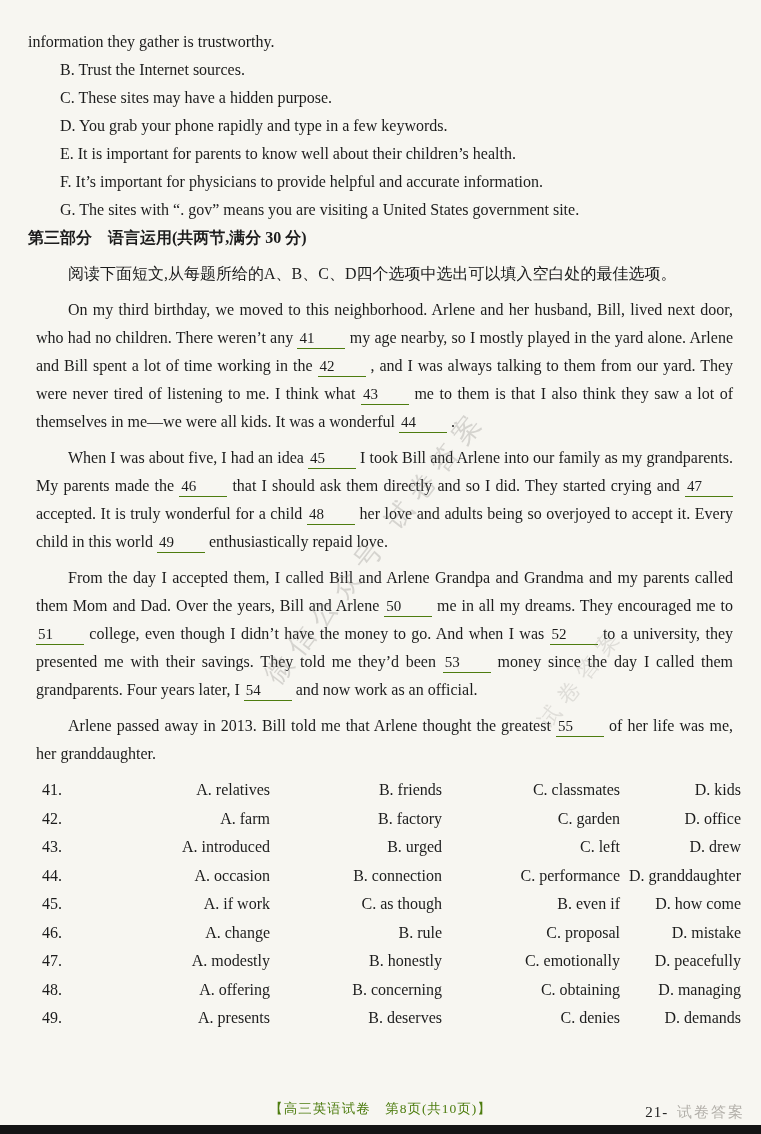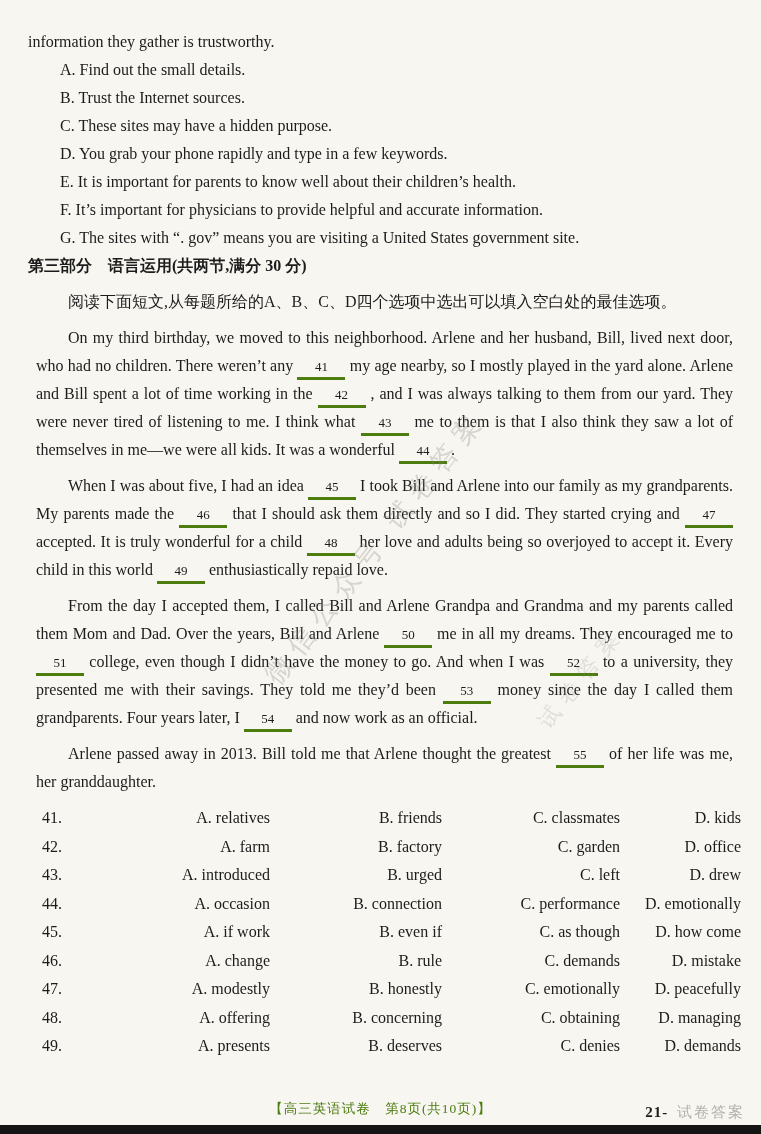--- a/index.html
+++ b/index.html
@@ -9,56 +9,55 @@
     font-family:"Liberation Serif","DejaVu Serif",serif;
     color:#1c1c1c; overflow:hidden;
   }
   .content { padding:28px 20px 0 28px; font-size:16px; line-height:28px; }
   .line { white-space:nowrap; }
   .opt-line { padding-left:32px; }
   .hdr { font-weight:bold;font-family:Liberation Serif, serif; }
   p.cloze { margin:8px; text-indent:2em; text-align:justify; }
   .blank {
     display:inline-block; min-width:44px; padding:0 2px;
-    border-bottom:3px solid #4d7c0f; text-align:center;
-    text-indent:0; line-height:20px; font-size:13px;
+    border-bottom:1px solid #4d7c0f; text-align:left;
+    text-indent:0; line-height:20px; font-size:15px;
   }
   .qtable { margin-top:2px; }
   .qrow { display:grid; grid-template-columns:34px 208px 172px 178px auto; line-height:28.5px;text-align:right; }
   .qrow div { white-space:nowrap; }
   .footer {
     position:absolute; bottom:16px; left:0; width:100%;
     text-align:center; font-size:13.5px; color:#4d7c0f; letter-spacing:1px;
   }
   .watermark {
     position:absolute; color:rgba(135,133,128,0.30);
     font-size:27px; letter-spacing:9px; white-space:nowrap;
     transform:rotate(-52deg); transform-origin:left bottom;
     pointer-events:none; user-select:none;
   }
   .wm1 { left:285px; top:655px; }
   .wm2 { left:555px; top:705px; font-size:22px; color:rgba(140,138,132,0.22); }
   .corner { position:absolute; right:16px; bottom:12px; font-size:15px; white-space:nowrap; }
-  .corner-dark { color:#1d1d1d; font-weight:bold; letter-spacing:1px; }
+  .corner-dark { color:#1d1d1d; font-weight:normal; letter-spacing:1px; }
   .corner-gray { color:#b3b0aa; margin-left:5px; letter-spacing:2px; }
   .bottom-bar { position:absolute; bottom:0; left:0; width:100%; height:9px; background:#141414; }
 </style>
 </head>
 <body>
 
 <div class="page">
 
   <div class="watermark wm1">微信公众号 试卷答案</div>
   <div class="watermark wm2">试卷答案</div>
 
   <div class="content">
     <div class="line">information they gather is trustworthy.</div>
 
     <div>
-        <div class="opt-line">A. Find out the small details.</div>
         <div class="opt-line">B. Trust the Internet sources.</div>
         <div class="opt-line">C. These sites may have a hidden purpose.</div>
         <div class="opt-line">D. You grab your phone rapidly and type in a few keywords.</div>
         <div class="opt-line">E. It is important for parents to know well about their children’s health.</div>
         <div class="opt-line">F. It’s important for physicians to provide helpful and accurate information.</div>
         <div class="opt-line">G. The sites with “. gov” means you are visiting a United States government site.</div>
       </div>
 
     <div class="hdr">第三部分　语言运用(共两节,满分 30 分)</div>
 
@@ -91,34 +90,34 @@
           <div>A. introduced</div>
           <div>B. urged</div>
           <div>C. left</div>
           <div>D. drew</div>
         </div>
         <div class="qrow">
           <div>44.</div>
           <div>A. occasion</div>
           <div>B. connection</div>
           <div>C. performance</div>
-          <div>D. emotionally</div>
+          <div>D. granddaughter</div>
         </div>
         <div class="qrow">
           <div>45.</div>
           <div>A. if work</div>
+          <div>C. as though</div>
           <div>B. even if</div>
-          <div>C. as though</div>
           <div>D. how come</div>
         </div>
         <div class="qrow">
           <div>46.</div>
           <div>A. change</div>
           <div>B. rule</div>
-          <div>C. demands</div>
+          <div>C. proposal</div>
           <div>D. mistake</div>
         </div>
         <div class="qrow">
           <div>47.</div>
           <div>A. modestly</div>
           <div>B. honestly</div>
           <div>C. emotionally</div>
           <div>D. peacefully</div>
         </div>
         <div class="qrow">

